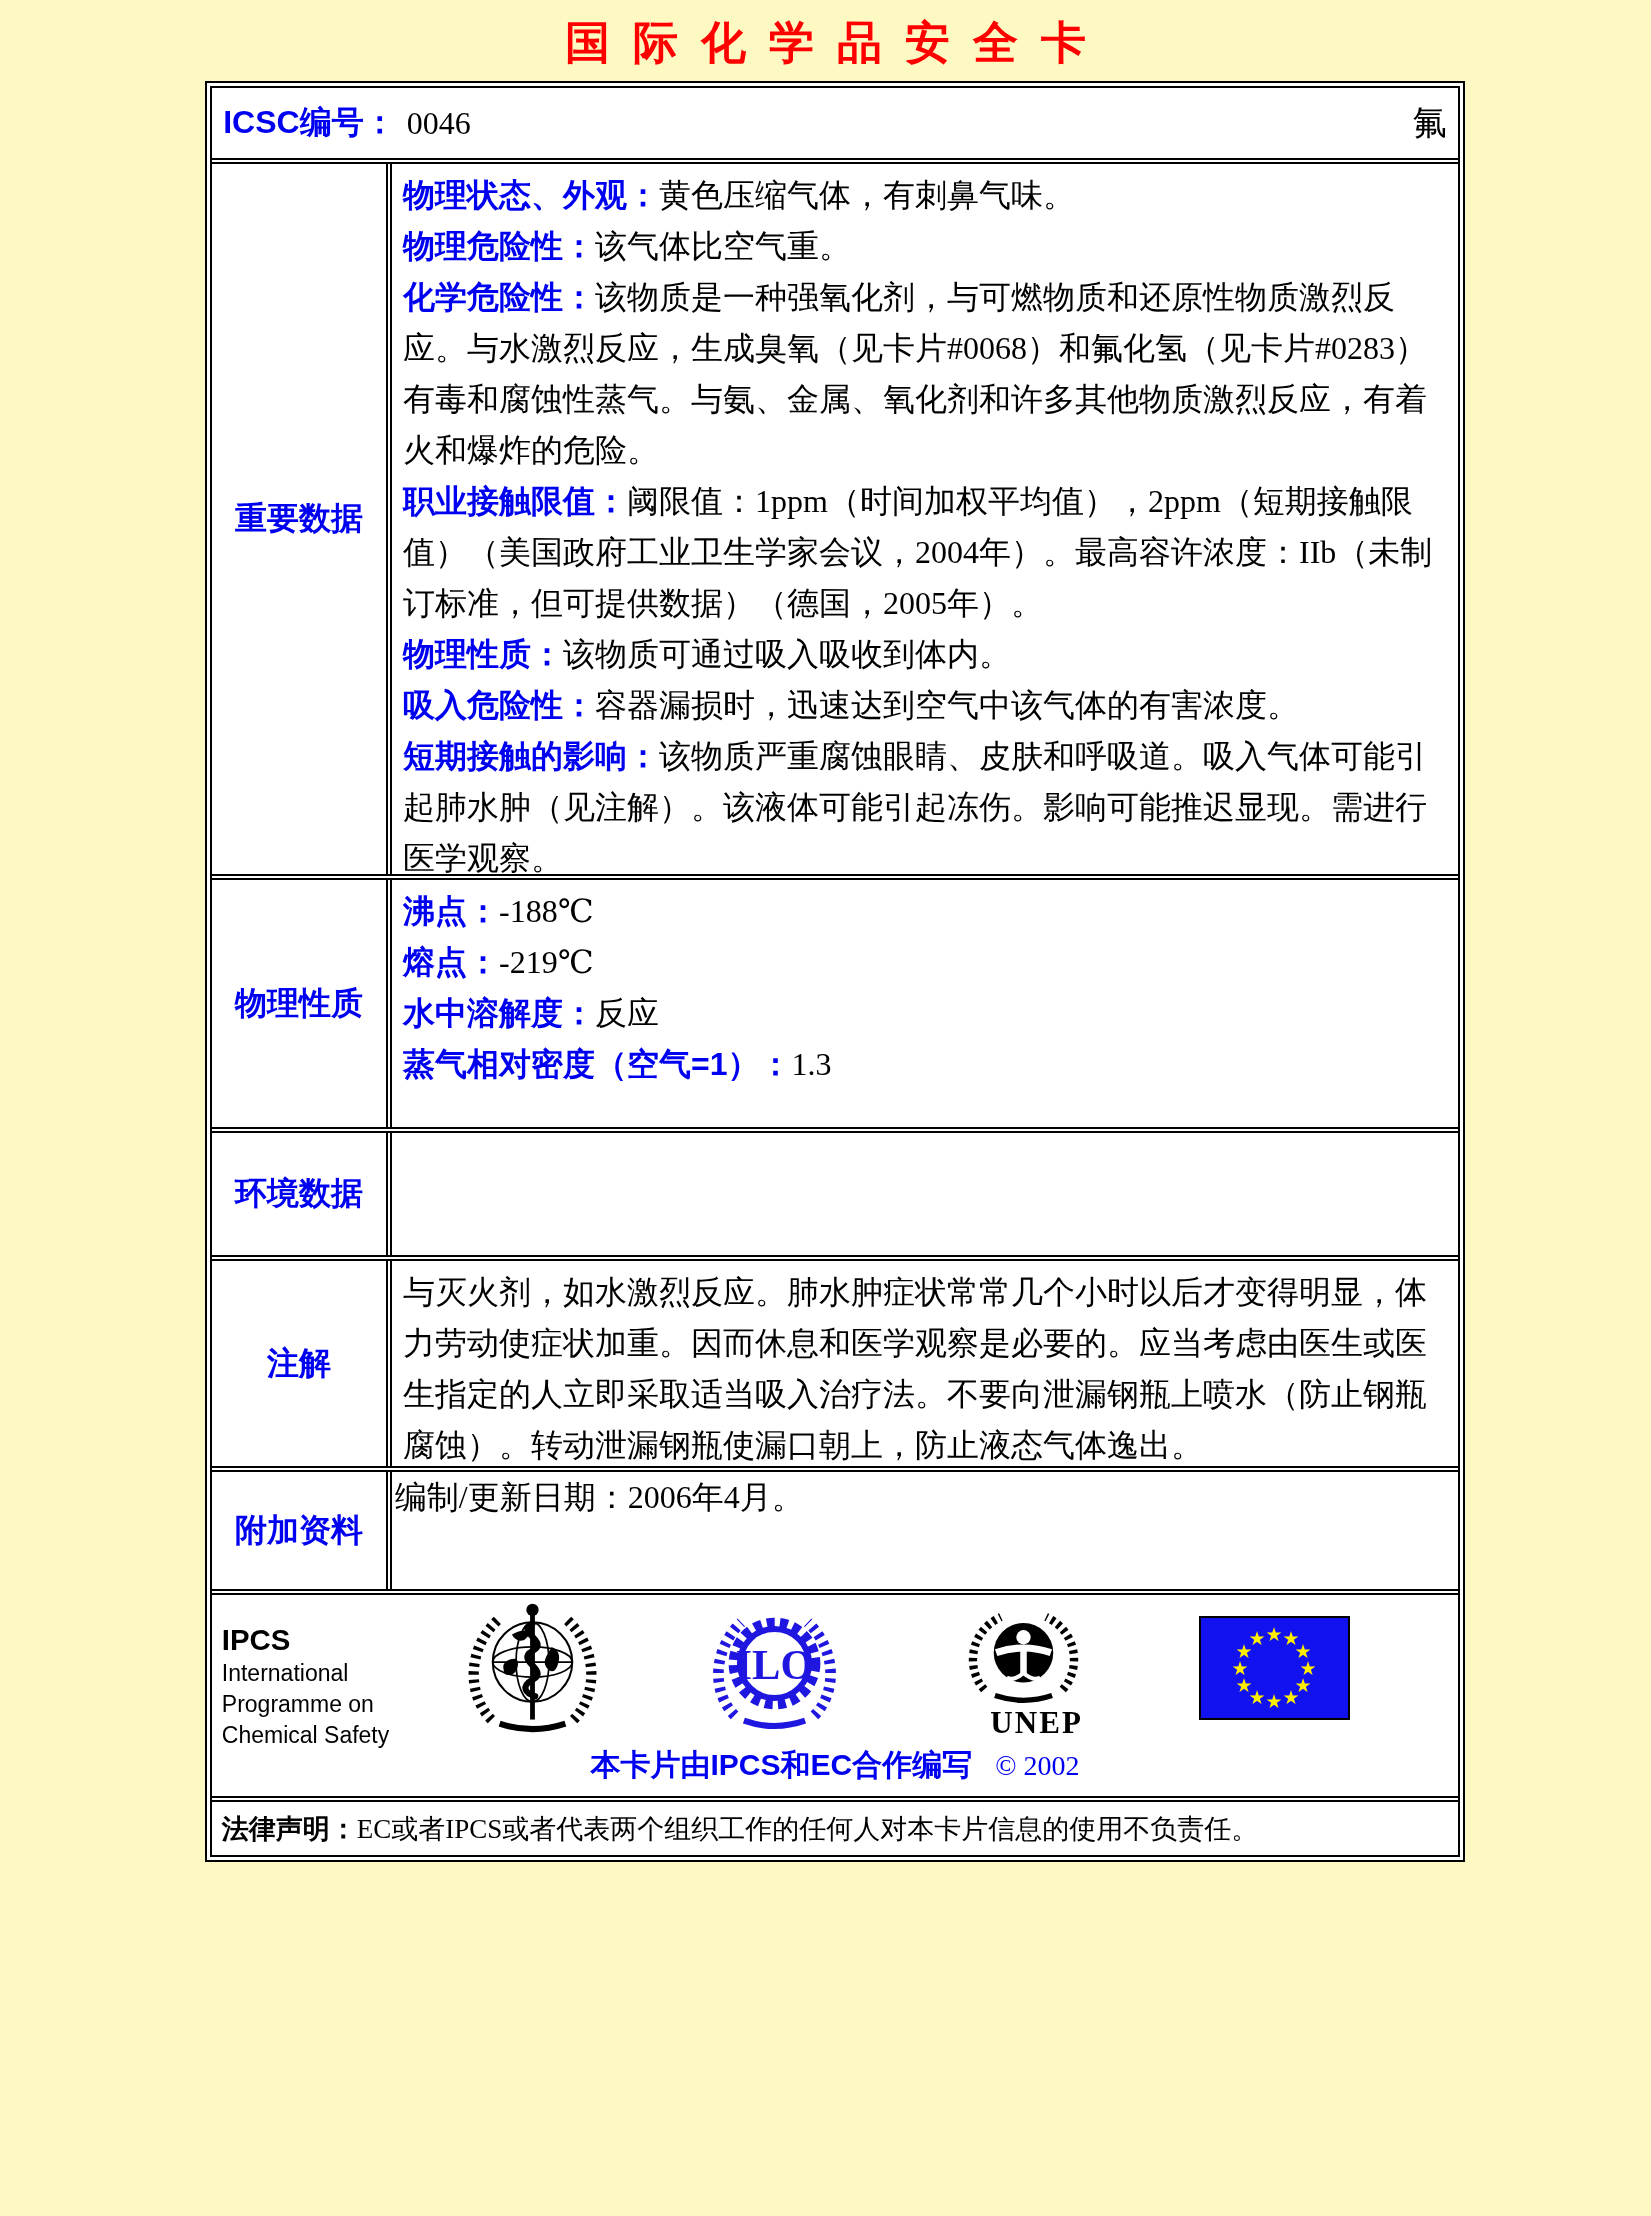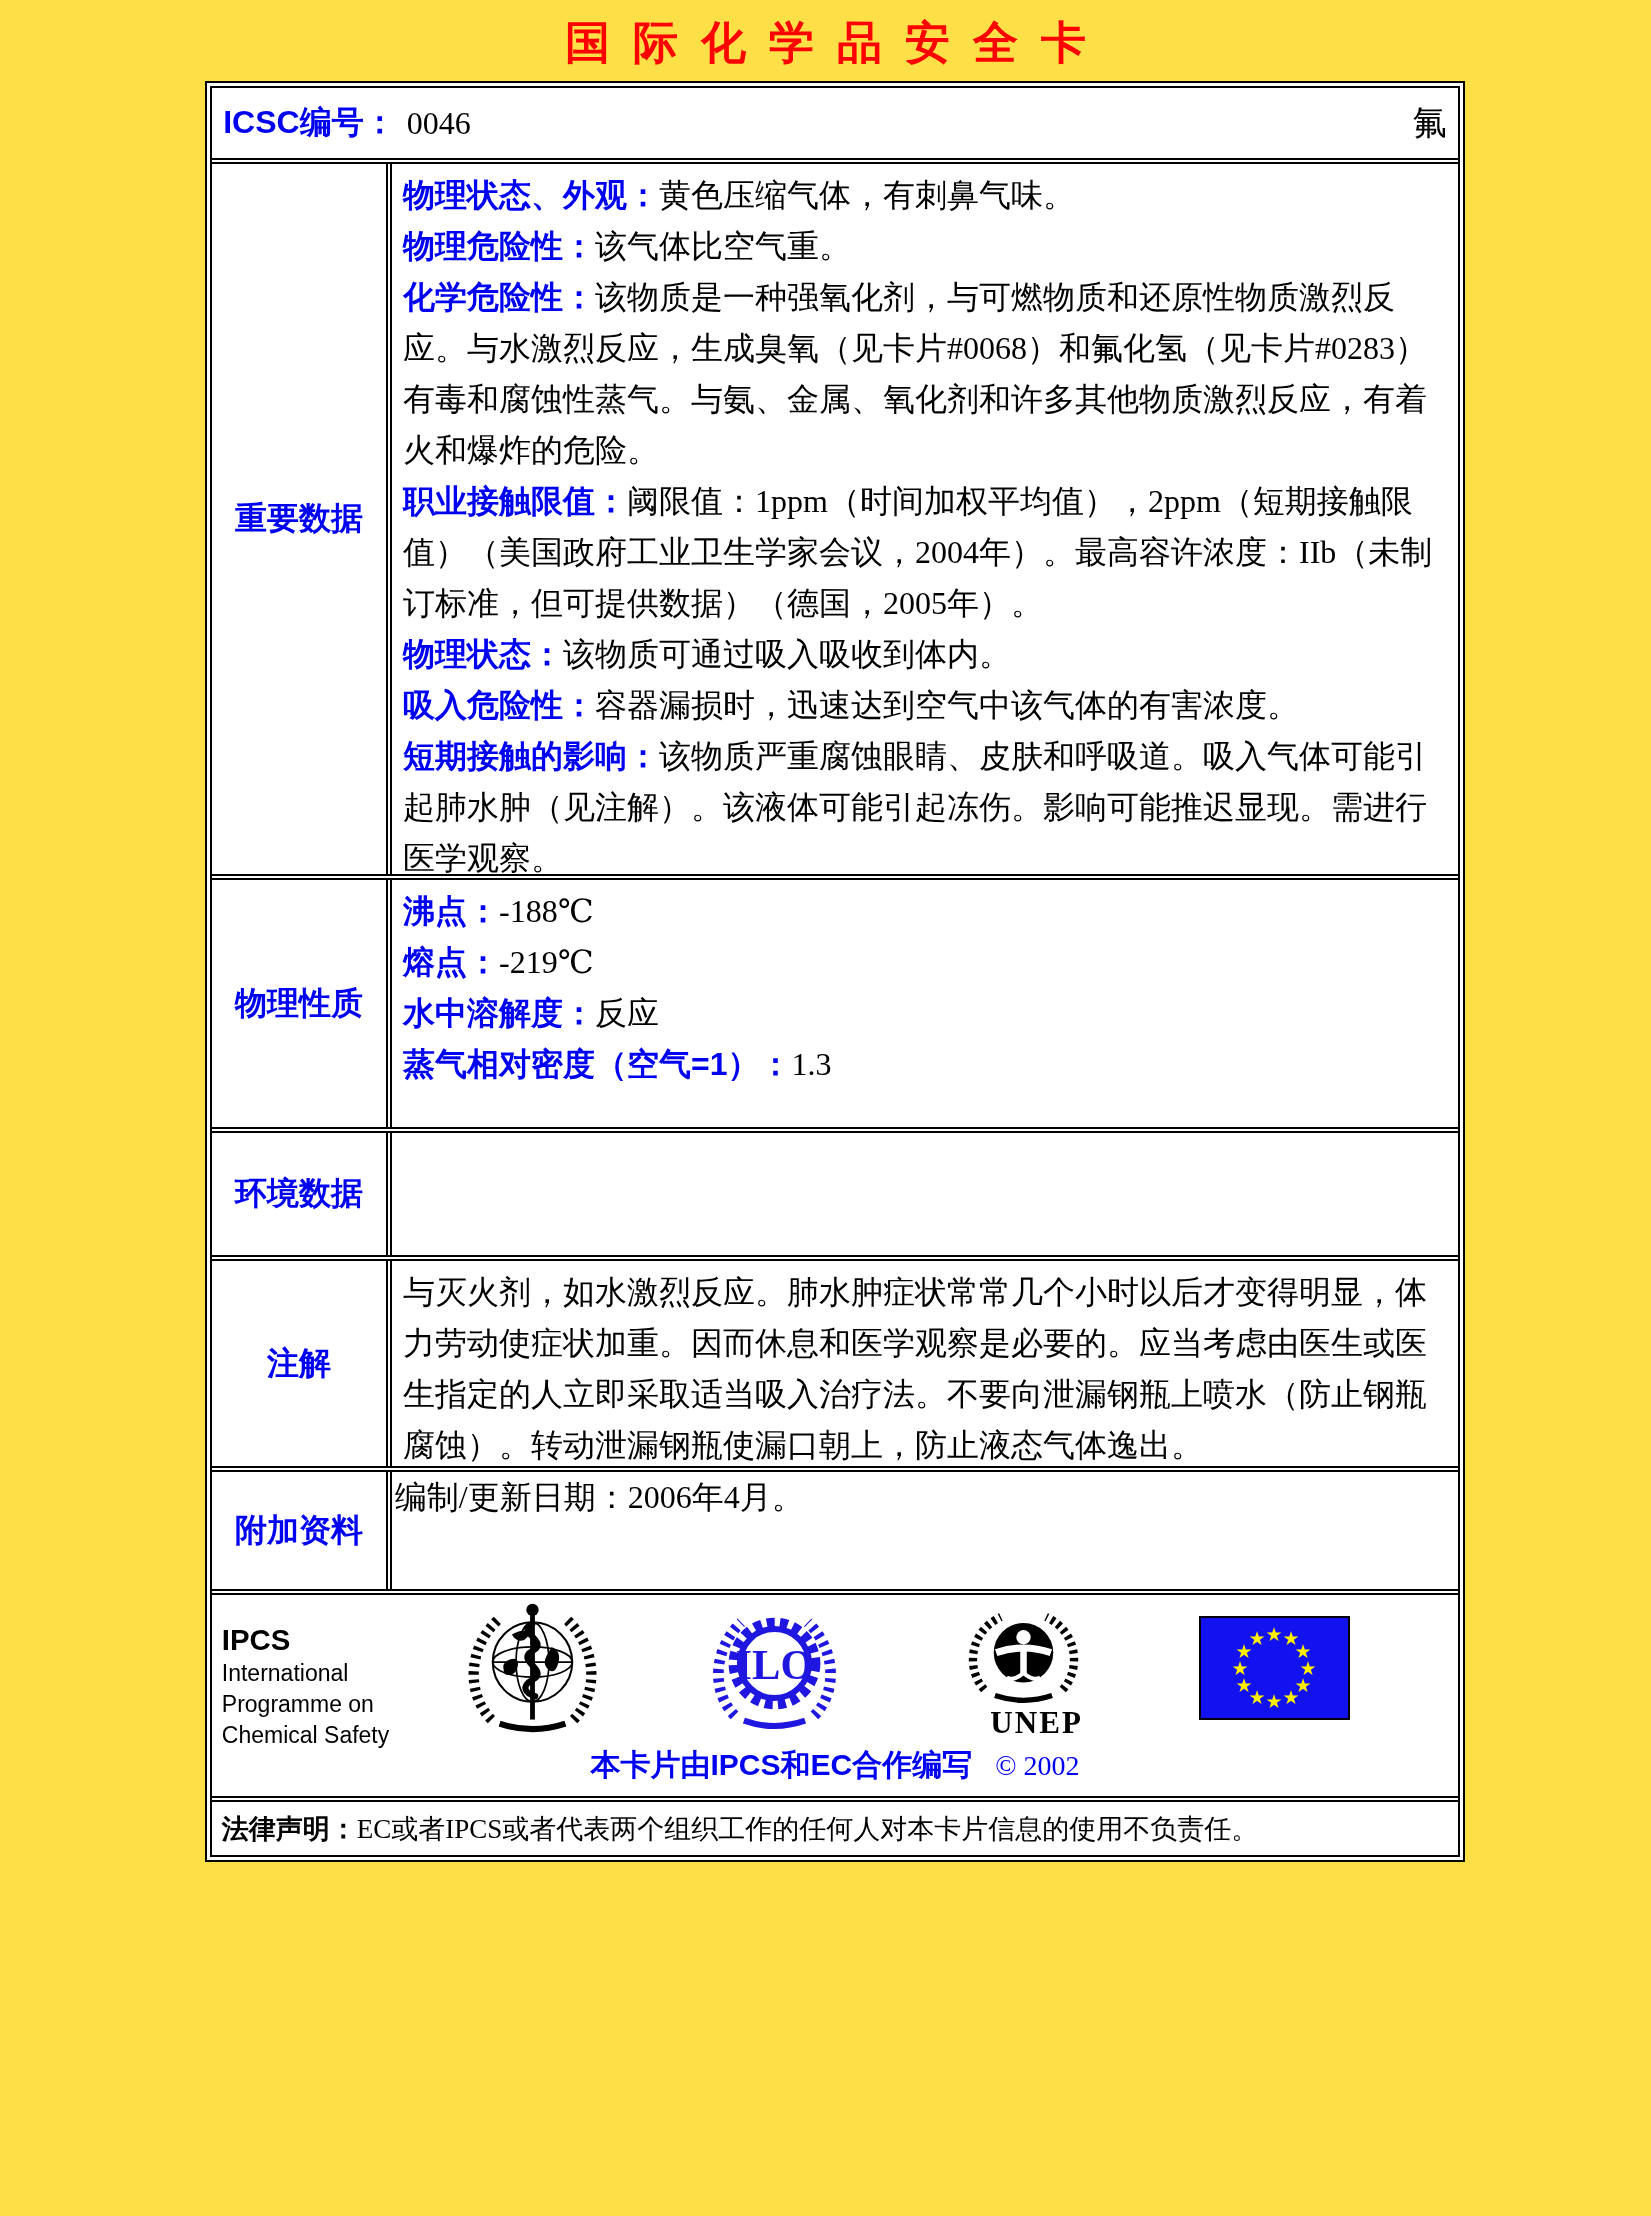--- a/index.html
+++ b/index.html
@@ -1,17 +1,17 @@
 <!DOCTYPE html>
 <html style="font-size:11.2px"><head>
 <meta charset="utf-8">
 <style>
   html,body { margin:0; padding:0; background:#ffffff; }
   .page {
-    position:relative; width:1651px; height:2216px; background:#fde047;
+    position:relative; width:1651px; height:2216px; background:#fef9c3;
     font-family:"Liberation Serif","DejaVu Serif",serif; color:#000; overflow:hidden;
   }
   .page-title {
     position:absolute; top:12.6px; left:0; width:100%; text-align:center;
     color:#fe0000; font-weight:bold; font-size:45px; letter-spacing:23px; padding-left:23px;
     box-sizing:border-box; font-family:"Liberation Serif","DejaVu Serif",serif;
   }
   .card {
     position:absolute; left:205px; top:81px; width:1260px; height:1781px;
     border:7px double #000; box-sizing:border-box;
@@ -88,21 +88,21 @@
       <div class="substance">氟</div>
     </div>
 
     <div class="row r-imp">
       <div class="label-cell">重要数据</div>
       <div class="content-cell pad-top">
         <p><span class="blab">物理状态、外观：</span><span>黄色压缩气体，有刺鼻气味。</span></p>
         <p><span class="blab">物理危险性：</span><span>该气体比空气重。</span></p>
         <p><span class="blab">化学危险性：</span><span>该物质是一种强氧化剂，与可燃物质和还原性物质激烈反应。与水激烈反应，生成臭氧（见卡片#0068）和氟化氢（见卡片#0283）有毒和腐蚀性蒸气。与氨、金属、氧化剂和许多其他物质激烈反应，有着火和爆炸的危险。</span></p>
         <p><span class="blab">职业接触限值：</span><span>阈限值：1ppm（时间加权平均值），2ppm（短期接触限值）（美国政府工业卫生学家会议，2004年）。最高容许浓度：IIb（未制订标准，但可提供数据）（德国，2005年）。</span></p>
-        <p><span class="blab">物理状态：</span><span>该物质可通过吸入吸收到体内。</span></p>
+        <p><span class="blab">物理性质：</span><span>该物质可通过吸入吸收到体内。</span></p>
         <p><span class="blab">吸入危险性：</span><span>容器漏损时，迅速达到空气中该气体的有害浓度。</span></p>
         <p><span class="blab">短期接触的影响：</span><span>该物质严重腐蚀眼睛、皮肤和呼吸道。吸入气体可能引起肺水肿（见注解）。该液体可能引起冻伤。影响可能推迟显现。需进行医学观察。</span></p>
       </div>
     </div>
 
     <div class="row r-phy">
       <div class="label-cell">物理性质</div>
       <div class="content-cell pad-top">
         <p><span class="blab">沸点：</span><span>-188℃</span></p>
         <p><span class="blab">熔点：</span><span>-219℃</span></p>

